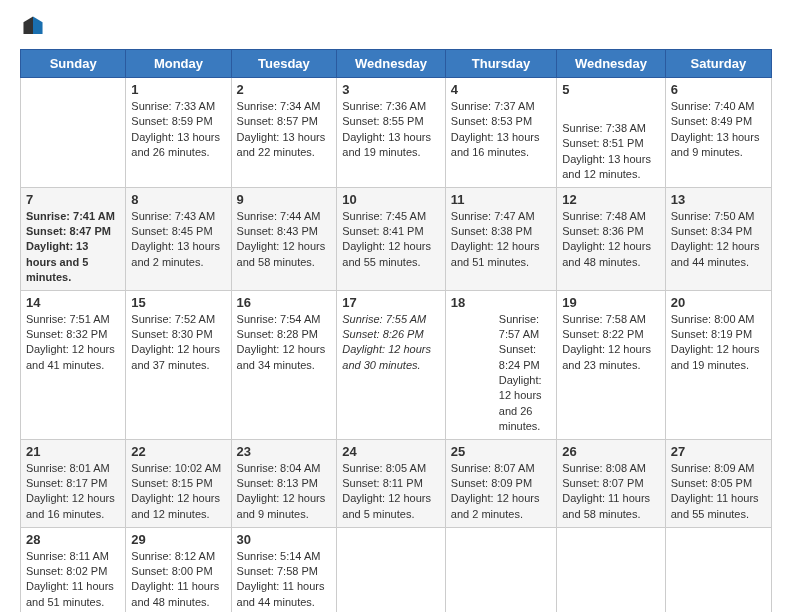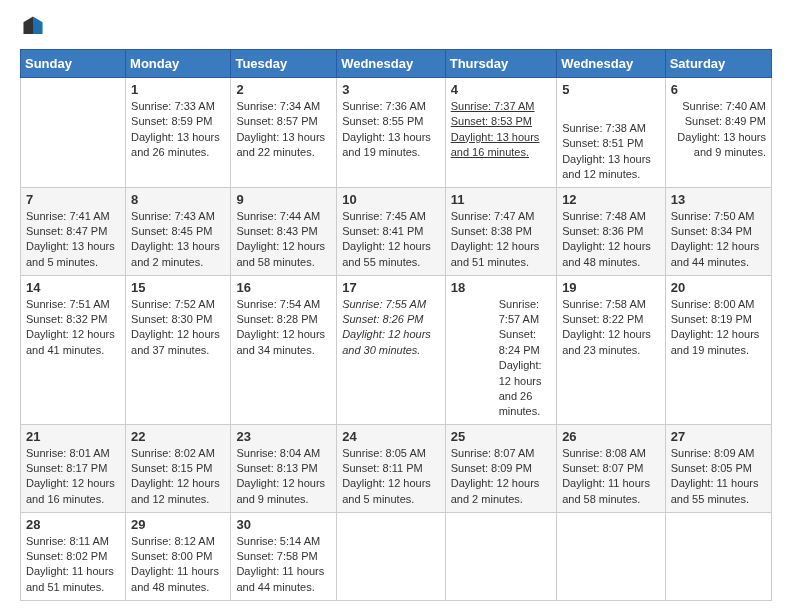--- a/index.html
+++ b/index.html
@@ -87,21 +87,21 @@
     .day-info {
       font-size: 11px;
       color: #333;
       line-height: 1.4;
     }
     .empty-cell {
       background: #f9f9f9;
     }
     tr:nth-child(odd) td { background: #fff; }
     tr:nth-child(even) td { background: #f5f5f5; }
-    .calendar thead tr th { background: #3a7abf; }
+    .calendar thead tr th { background: #3a7abf; text-align: center; }
   </style>
 </head>
 <body>
 
 <div class="page">
   <div class="header">
     <div class="logo">
       <div>
         <svg class="logo-icon" viewBox="0 0 30 30">
           <polygon points="15,2 28,10 28,26 15,26" fill="#1a6faf"></polygon>
@@ -148,41 +148,41 @@
 Daylight: 13 hours and 22 minutes.</div>
           </td>
           <td>
             <span class="day-number">3</span>
             <div class="day-info" style="white-space: pre-line;">Sunrise: 7:36 AM
 Sunset: 8:55 PM
 Daylight: 13 hours and 19 minutes.</div>
           </td>
           <td>
             <span class="day-number">4</span>
-            <div class="day-info" style="white-space: pre-line; text-decoration: underline;">Sunrise: 7:37 AM
+            <div class="day-info" style="white-space: pre-line;">Sunrise: 7:37 AM
 Sunset: 8:53 PM
 Daylight: 13 hours and 16 minutes.</div>
           </td>
           <td>
             <span class="day-number">5</span>
             <div class="day-info" style="white-space: pre-line; margin-top: 24px;">Sunrise: 7:38 AM
 Sunset: 8:51 PM
 Daylight: 13 hours and 12 minutes.</div>
           </td>
           <td>
             <span class="day-number">6</span>
-            <div class="day-info" style="white-space: pre-line; text-align: right;">Sunrise: 7:40 AM
+            <div class="day-info" style="white-space: pre-line;">Sunrise: 7:40 AM
 Sunset: 8:49 PM
 Daylight: 13 hours and 9 minutes.</div>
           </td>
         </tr>
         <tr>
           <td>
             <span class="day-number">7</span>
-            <div class="day-info" style="white-space: pre-line;">Sunrise: 7:41 AM
+            <div class="day-info" style="white-space: pre-line; font-weight: bold;">Sunrise: 7:41 AM
 Sunset: 8:47 PM
 Daylight: 13 hours and 5 minutes.</div>
           </td>
           <td>
             <span class="day-number">8</span>
             <div class="day-info" style="white-space: pre-line;">Sunrise: 7:43 AM
 Sunset: 8:45 PM
 Daylight: 13 hours and 2 minutes.</div>
           </td>
           <td>
@@ -262,21 +262,21 @@
         </tr>
         <tr>
           <td>
             <span class="day-number">21</span>
             <div class="day-info" style="white-space: pre-line;">Sunrise: 8:01 AM
 Sunset: 8:17 PM
 Daylight: 12 hours and 16 minutes.</div>
           </td>
           <td>
             <span class="day-number">22</span>
-            <div class="day-info" style="white-space: pre-line;">Sunrise: 8:02 AM
+            <div class="day-info" style="white-space: pre-line;">Sunrise: 10:02 AM
 Sunset: 8:15 PM
 Daylight: 12 hours and 12 minutes.</div>
           </td>
           <td>
             <span class="day-number">23</span>
             <div class="day-info" style="white-space: pre-line;">Sunrise: 8:04 AM
 Sunset: 8:13 PM
 Daylight: 12 hours and 9 minutes.</div>
           </td>
           <td>

